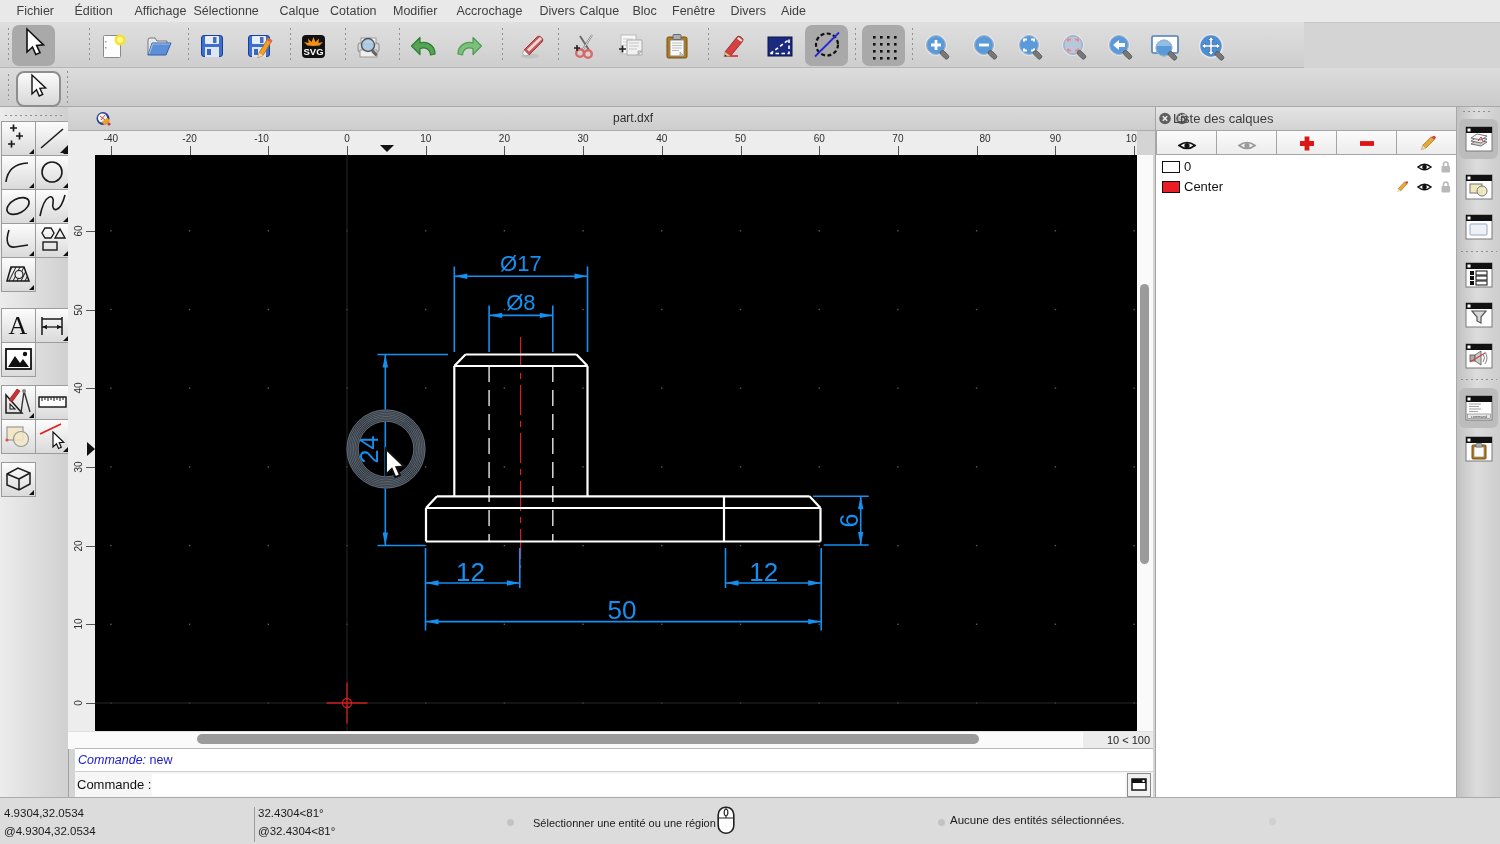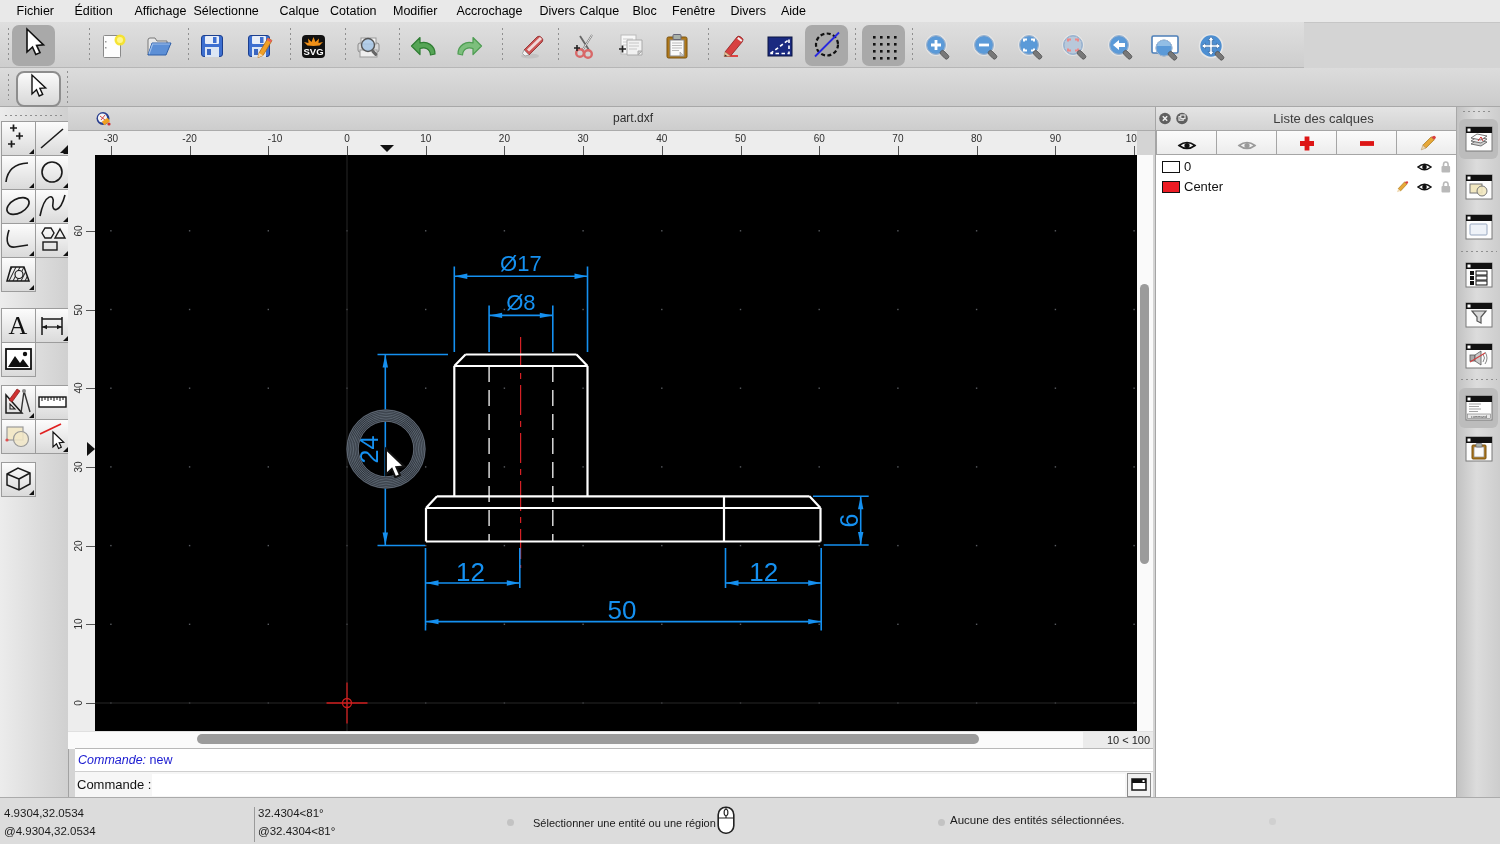--- a/index.html
+++ b/index.html
@@ -1,18 +1,18 @@
 <!DOCTYPE html>
 <html><head><meta charset="utf-8">
 <style>
 html,body{margin:0;padding:0;width:1500px;height:844px;overflow:hidden;
  font-family:"Liberation Sans",sans-serif;background:#d4d4d4;position:relative;}
 .ab{position:absolute;}
 .menubar{left:0;top:0;width:1500px;height:22px;background:#e9e9e9;border-bottom:1px solid #c6c6c6;}
-.menubar span{position:absolute;top:3.5px;font-size:12.5px;color:#000000;}
+.menubar span{position:absolute;top:3.5px;font-size:12.5px;color:#404040;}
 .tb1{left:0;top:22px;width:1304px;height:45px;background:linear-gradient(#dfdfdf,#cecece);border-bottom:1px solid #b6b6b6;}
 .tb2{left:0;top:68px;width:1500px;height:38px;background:linear-gradient(#dcdcdc,#cbcbcb);border-bottom:1px solid #a8a8a8;}
 .vsep{position:absolute;width:1px;background-image:repeating-linear-gradient(#8f8f8f 0 2px,transparent 2px 5px);}
 .selbox{position:absolute;background:#a9a9a9;border-radius:7px;}
 .selbox2{position:absolute;background:#bcbcbc;border-radius:6px;}
 .palette{left:0;top:107px;width:68px;height:690px;background:linear-gradient(90deg,#ececec,#d0d0d0);border-right:1px solid #a2a2a2;}
 .cell{position:absolute;width:33px;height:33px;background:linear-gradient(#fcfcfc,#dadada);border:1px solid #9c9c9c;}
 .cell svg{position:absolute;left:0;top:0;}
 .ctri{position:absolute;right:1px;bottom:1px;width:0;height:0;border-left:5px solid transparent;border-bottom:5px solid #111;}
 .mdittl{left:68px;top:107px;width:1087px;height:23px;background:linear-gradient(#dadada,#cdcdcd);border-bottom:1px solid #ababab;}
@@ -375,43 +375,43 @@
 <div class="ab mdittl"></div>
 <svg class="ab" style="left:96px;top:111px" width="15" height="15" viewBox="0 0 15 15">
     <circle cx="7" cy="7.5" r="6.5" fill="#2a3f8f"></circle>
     <circle cx="6.5" cy="7" r="4.6" fill="#f4f4f4"></circle>
     <path d="M4,5 L9,9 M9,4 L5,9" stroke="#cc3333" stroke-width="0.9"></path>
     <path d="M6,11.5 L11,6.5 L14,9.5 L9,14.5 Z" fill="#f0a020" transform="rotate(10 10 10)"></path>
     <circle cx="13" cy="13" r="1.6" fill="#d03030"></circle>
   </svg>
 <div class="ab" style="left:560px;top:111px;width:146px;text-align:center;font-size:12px;color:#2e2e2e">part.dxf</div>
 <div class="ab hruler" style="overflow:hidden">
-    <div class="rnum" style="left:28.9px;top:2px;width:28px;text-align:center">-30</div>
+    <div class="rnum" style="left:28.9px;top:2px;width:28px;text-align:center">-40</div>
     <div class="ab" style="left:42.9px;top:15px;width:1px;height:9px;background:#555"></div>
     <div class="rnum" style="left:107.6px;top:2px;width:28px;text-align:center">-20</div>
     <div class="ab" style="left:121.6px;top:15px;width:1px;height:9px;background:#555"></div>
-    <div class="rnum" style="left:186.3px;top:2px;width:28px;text-align:right">-10</div>
+    <div class="rnum" style="left:186.3px;top:2px;width:28px;text-align:left">-10</div>
     <div class="ab" style="left:200.3px;top:15px;width:1px;height:9px;background:#555"></div>
     <div class="rnum" style="left:265.0px;top:2px;width:28px;text-align:center">0</div>
     <div class="ab" style="left:279.0px;top:15px;width:1px;height:9px;background:#555"></div>
     <div class="rnum" style="left:343.7px;top:2px;width:28px;text-align:center">10</div>
     <div class="ab" style="left:357.7px;top:15px;width:1px;height:9px;background:#555"></div>
     <div class="rnum" style="left:422.4px;top:2px;width:28px;text-align:center">20</div>
     <div class="ab" style="left:436.4px;top:15px;width:1px;height:9px;background:#555"></div>
     <div class="rnum" style="left:501.1px;top:2px;width:28px;text-align:center">30</div>
     <div class="ab" style="left:515.1px;top:15px;width:1px;height:9px;background:#555"></div>
     <div class="rnum" style="left:579.8px;top:2px;width:28px;text-align:center">40</div>
     <div class="ab" style="left:593.8px;top:15px;width:1px;height:9px;background:#555"></div>
     <div class="rnum" style="left:658.5px;top:2px;width:28px;text-align:center">50</div>
     <div class="ab" style="left:672.5px;top:15px;width:1px;height:9px;background:#555"></div>
     <div class="rnum" style="left:737.2px;top:2px;width:28px;text-align:center">60</div>
     <div class="ab" style="left:751.2px;top:15px;width:1px;height:9px;background:#555"></div>
     <div class="rnum" style="left:815.9px;top:2px;width:28px;text-align:center">70</div>
     <div class="ab" style="left:829.9px;top:15px;width:1px;height:9px;background:#555"></div>
-    <div class="rnum" style="left:894.6px;top:2px;width:28px;text-align:center">80</div>
+    <div class="rnum" style="left:894.6px;top:2px;width:28px;text-align:right">80</div>
     <div class="ab" style="left:908.6px;top:15px;width:1px;height:9px;background:#555"></div>
     <div class="rnum" style="left:973.4px;top:2px;width:28px;text-align:center">90</div>
     <div class="ab" style="left:987.4px;top:15px;width:1px;height:9px;background:#555"></div>
     <div class="rnum" style="left:1052.1px;top:2px;width:28px;text-align:center">100</div>
     <div class="ab" style="left:1066.1px;top:15px;width:1px;height:9px;background:#555"></div>
     <svg class="ab" style="left:312px;top:14px" width="14" height="7">
       <path d="M0,0 L14,0 L7,7 Z" fill="#111"></path>
     </svg>
   </div>
 <div class="ab vruler" style="overflow:hidden">
@@ -602,21 +602,21 @@
   </div>
 <div class="ab rpanel">
     <div class="rphead">
       <svg class="ab" style="left:3px;top:5px" width="32" height="13">
         <circle cx="6" cy="6.5" r="5.8" fill="#5f5f5f"></circle>
         <path d="M3.8,4.3 L8.2,8.7 M8.2,4.3 L3.8,8.7" stroke="#eee" stroke-width="1.5"></path>
         <circle cx="23" cy="6.5" r="5.8" fill="#5f5f5f"></circle>
         <rect x="20" y="4.6" width="4.2" height="3.6" fill="none" stroke="#eee" stroke-width="1.1"></rect>
         <rect x="21.8" y="3" width="4.2" height="3.6" fill="#5f5f5f" stroke="#eee" stroke-width="1.1"></rect>
       </svg>
-      <div class="ab" style="left:17px;top:4px;width:301px;text-align:center;font-size:13px;color:#3c3c3c">Liste des calques</div>
+      <div class="ab" style="left:17px;top:4px;width:301px;font-size:13px;color:#3c3c3c">Liste des calques</div>
     </div>
     <div class="rpbtn" style="left:0px;width:61px">
       <svg class="ab" style="left:19px;top:5px" width="22" height="19" viewBox="0 0 22 13">
         <path d="M3,6.5 Q11,0.5 19,6.5 Q11,12.5 3,6.5 Z" fill="none" stroke="#111" stroke-width="1.6"></path>
         <circle cx="11" cy="6.5" r="2.6" fill="#111"></circle>
       </svg>
     </div>
     <div class="rpbtn" style="left:60px;width:61px">
       <svg class="ab" style="left:19px;top:5px" width="22" height="19" viewBox="0 0 22 13">
         <path d="M3,6.5 Q11,0.5 19,6.5 Q11,12.5 3,6.5 Z" fill="none" stroke="#9a9a9a" stroke-width="1.6"></path>

